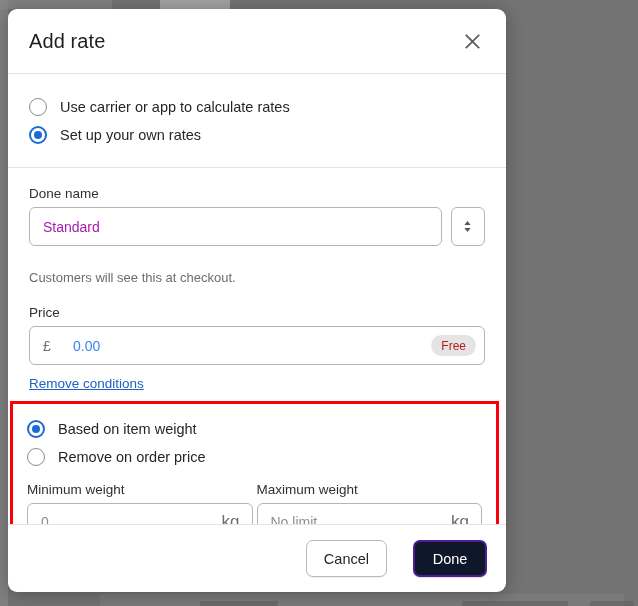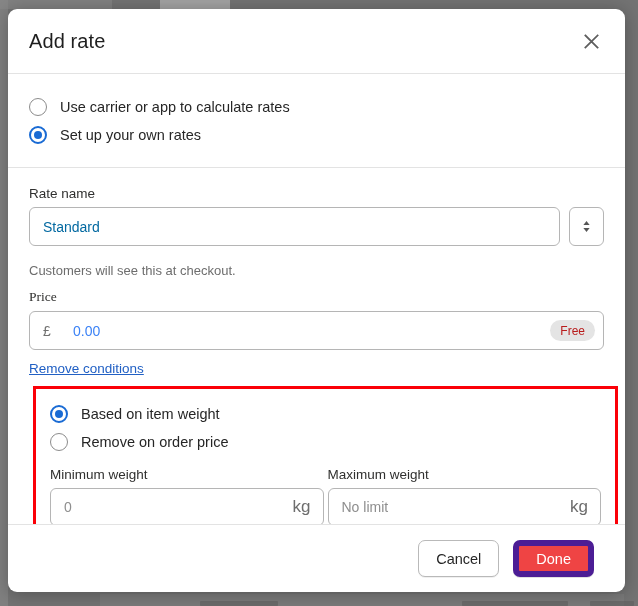--- a/index.html
+++ b/index.html
@@ -39,21 +39,21 @@
     background: #5c5c5c;
     opacity: .55;
     border-radius: 1px;
   }
 
   
   #modal {
     position: absolute;
     left: 8px;
     top: 9px;
-    width: 617px;
+    width: 498px;
     height: 583px;
     background: #ffffff;
     border-radius: 9px;
     box-shadow: 0 2px 18px rgba(0,0,0,.28);
     display: flex;
     flex-direction: column;
     overflow: hidden;
   }
 
   
@@ -147,21 +147,21 @@
   }
 
   .text-input {
     flex: 1 1 auto;
     height: 39px;
     border: 1px solid #b5b5b5;
     border-radius: 6px;
     background: #fff;
     font-family: "Liberation Sans", sans-serif;
     font-size: 14px;
-    color: #0369a1;
+    color: #a21caf;
     padding: 0 13px;
     outline: none;
     width: 100%;
   }
   .text-input::placeholder { color: #8e8e8e; }
 
   .stepper-button {
     width: 38px;
     height: 39px;
     border: 1px solid #b5b5b5;
@@ -170,21 +170,21 @@
     display: flex;
     align-items: center;
     justify-content: center;
     cursor: pointer;
     padding: 0;
   }
 
   .help-text {
     font-size: 13px;
     color: #6d6d6d;
-    margin-top: 17px;
+    margin-top: 24px;
   }
 
   
   .price-wrap {
     position: relative;
     height: 39px;
   }
   .price-input {
     height: 39px;
     width: 100%;
@@ -236,21 +236,21 @@
     display: inline-block;
     margin-top: 11px;
     font-size: 13.5px;
     color: #2160c4;
     text-decoration: underline;
     cursor: pointer;
   }
 
   
   .conditions-box {
-    margin: 9px 7px 0 25px;
+    margin: 9px 7px 0 2px;
     border: 3px solid #fb0007;
     padding: 11px 14px 16px 14px;
   }
 
   .weight-columns {
     display: flex;
     gap: 4px;
     margin-top: 11px;
   }
   .weight-col { flex: 1 1 0; }
@@ -280,41 +280,41 @@
     pointer-events: none;
   }
 
   
   .modal-footer {
     flex: 0 0 68px;
     border-top: 1px solid #e3e3e3;
     display: flex;
     align-items: center;
     justify-content: flex-end;
-    gap: 14px;
-    padding: 0 31px;
+    gap: 26px;
+    padding: 0 19px;
   }
   .btn {
     height: 37px;
     min-width: 74px;
     border-radius: 7px;
     font-family: "Liberation Sans", sans-serif;
     font-size: 14.5px;
     cursor: pointer;
     padding: 0 17px;
   }
   .btn-secondary {
     background: #fff;
     border: 1px solid #b9b9b9;
     color: #262626;
     box-shadow: 0 1px 0 rgba(0,0,0,.06);
   }
   .btn-primary {
-    background: #ef4444;
-    border: 6px solid #4c1d95;
+    background: #0f172a;
+    border: 2px solid #4c1d95;
     color: #ffffff;
     box-shadow: 0 1px 0 rgba(0,0,0,.12);
   }
 </style>
 </head>
 <body>
 
 <div id="page-backdrop">
   <div class="bg-strip" style="left:0;top:0;width:8px;height:606px;"></div>
   <div class="bg-strip" style="left:0;top:0;width:112px;height:9px;"></div>
@@ -344,33 +344,33 @@
         <span class="radio-label">Use carrier or app to calculate rates</span>
       </div>
       <div class="radio-row checked">
         <span class="radio-mark"></span>
         <span class="radio-label">Set up your own rates</span>
       </div>
     </div>
 
     <div class="fields-section">
 
-      <label class="field-label">Rate name</label>
+      <label class="field-label">Done name</label>
       <div class="input-row">
         <input class="text-input" type="text" value="Standard" style="">
         <button class="stepper-button">
           <svg width="11" height="15" viewBox="0 0 11 15">
             <path d="M5.5 2 L8.6 6 L2.4 6 Z" fill="#555555"></path>
             <path d="M5.5 13 L8.6 9 L2.4 9 Z" fill="#555555"></path>
           </svg>
         </button>
       </div>
       <div class="help-text">Customers will see this at checkout.</div>
 
-      <label class="field-label" style="margin-top:11px;font-family:Liberation Serif, serif;">Price</label>
+      <label class="field-label" style="margin-top:20px;">Price</label>
       <div class="price-wrap">
         <input class="price-input" type="text" value="" style="">
         <span class="currency-symbol">£</span>
         <span class="price-value">0.00</span>
         <span class="free-badge">Free</span>
       </div>
 
       <a class="remove-link">Remove conditions</a>
     </div>
 

